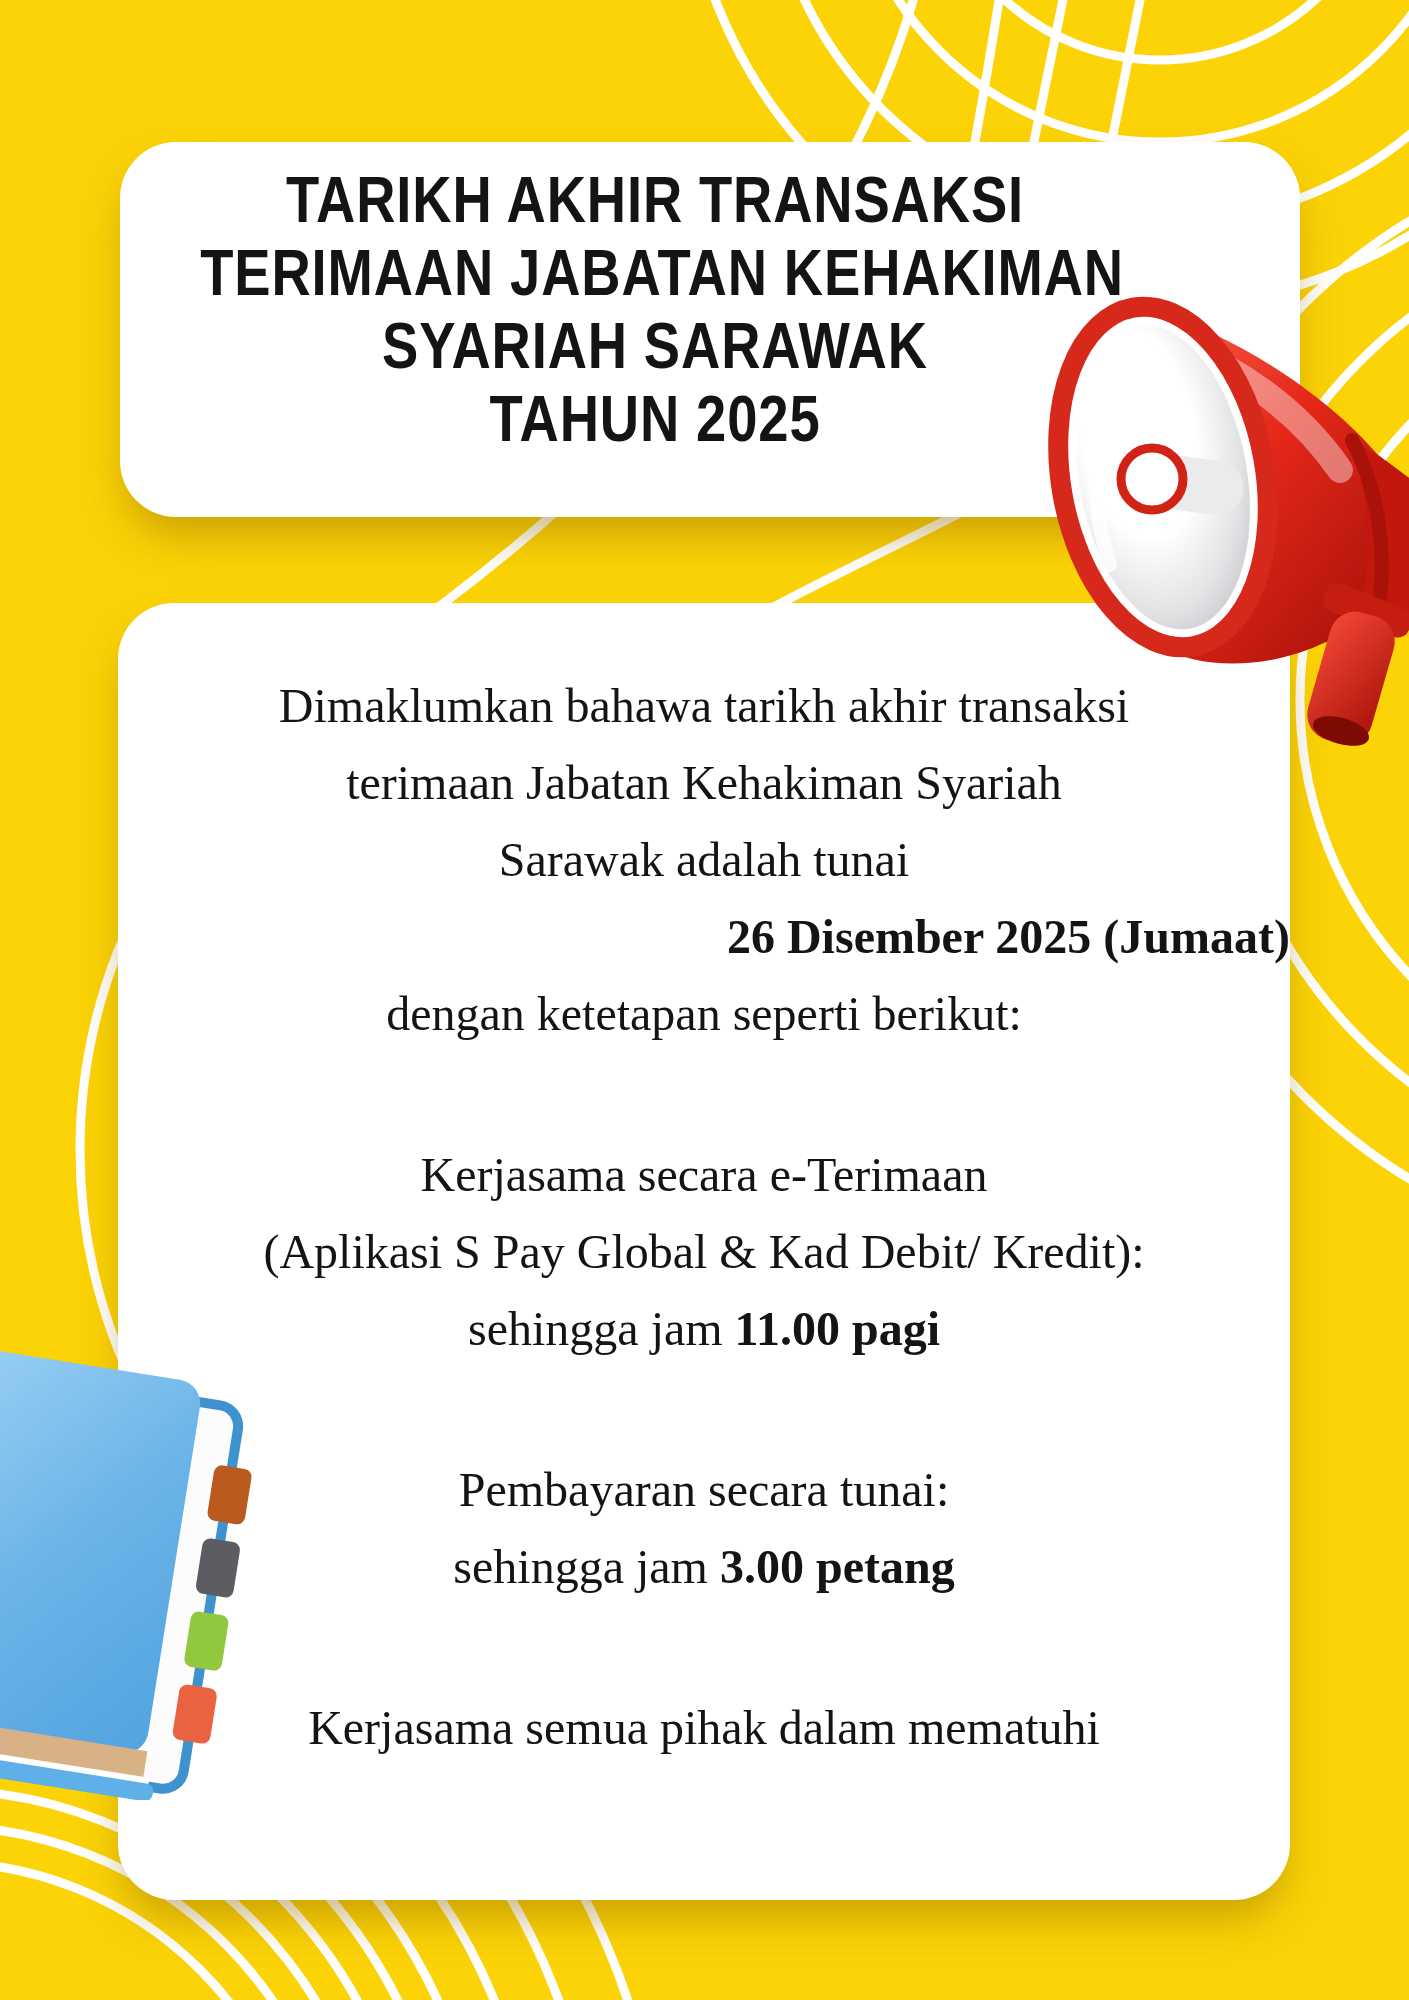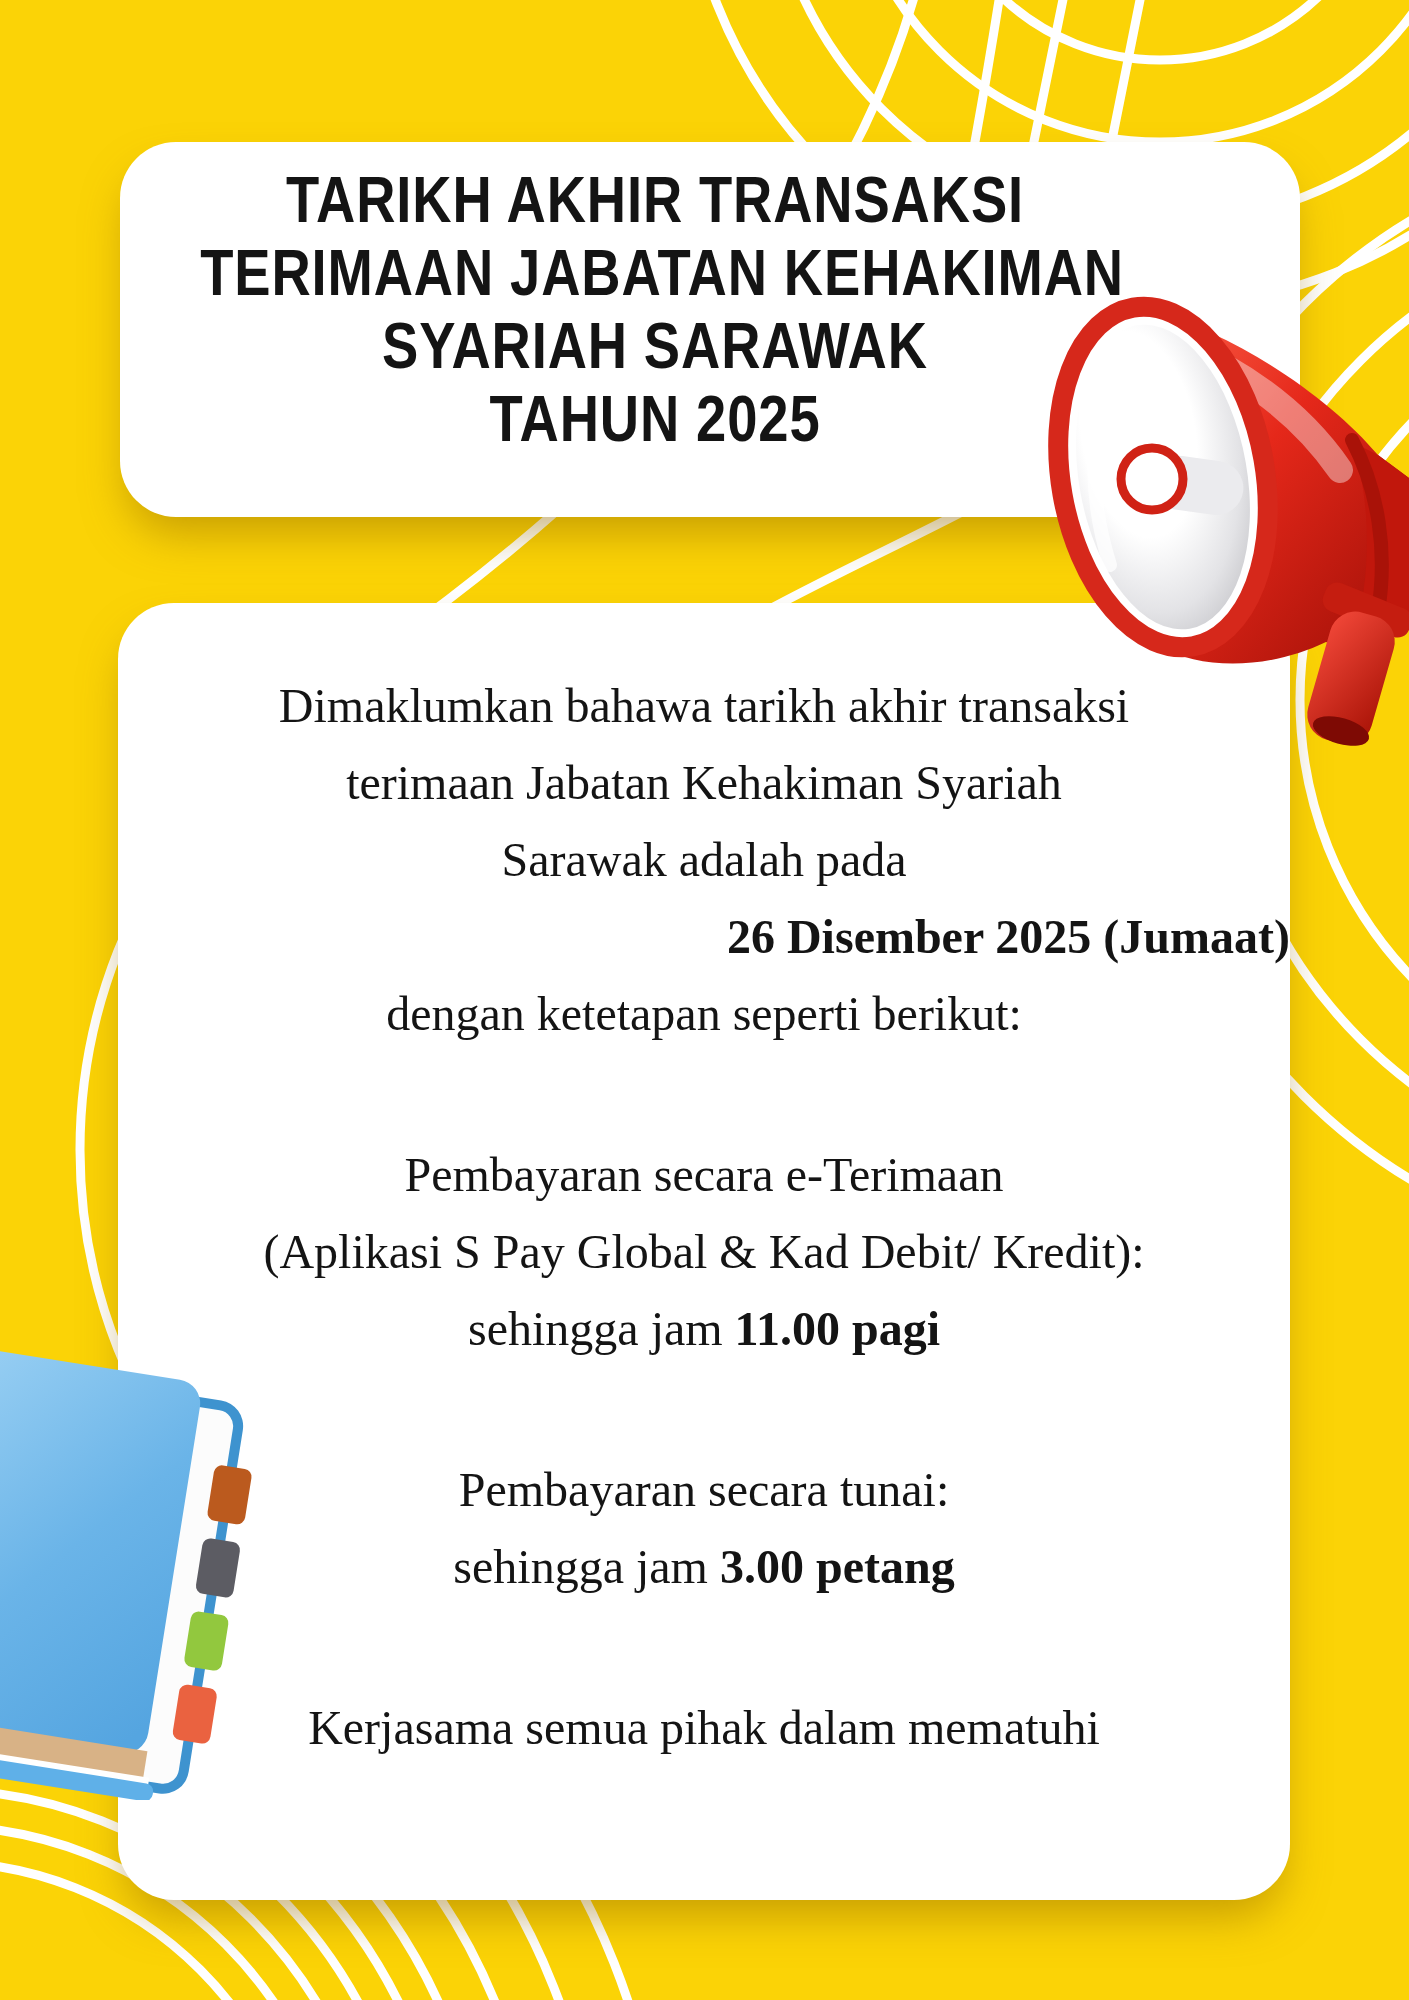--- a/index.html
+++ b/index.html
@@ -109,26 +109,26 @@
       <span class="tline">TERIMAAN JABATAN KEHAKIMAN</span>
       <span class="tline">SYARIAH SARAWAK</span>
       <span class="tline">TAHUN 2025</span>
     </h1>
   </section>
 
   <section class="card body-card">
     <p class="para">
       <span class="ln">Dimaklumkan bahawa tarikh akhir transaksi</span>
       <span class="ln">terimaan Jabatan Kehakiman Syariah</span>
-      <span class="ln">Sarawak adalah pada</span>
+      <span class="ln">Sarawak adalah tunai</span>
       <span class="ln bold">26 Disember 2025 (Jumaat)</span>
       <span class="ln">dengan ketetapan seperti berikut:</span>
     </p>
     <p class="para">
-      <span class="ln">Pembayaran secara e-Terimaan</span>
+      <span class="ln">Kerjasama secara e-Terimaan</span>
       <span class="ln">(Aplikasi S Pay Global &amp; Kad Debit/ Kredit):</span>
       <span class="ln"><span>sehingga jam </span><b>11.00 pagi</b></span>
     </p>
     <p class="para">
       <span class="ln">Pembayaran secara tunai:</span>
       <span class="ln"><span>sehingga jam </span><b>3.00 petang</b></span>
     </p>
     <p class="para">
       <span class="ln">Kerjasama semua pihak dalam mematuhi</span>
     </p>

